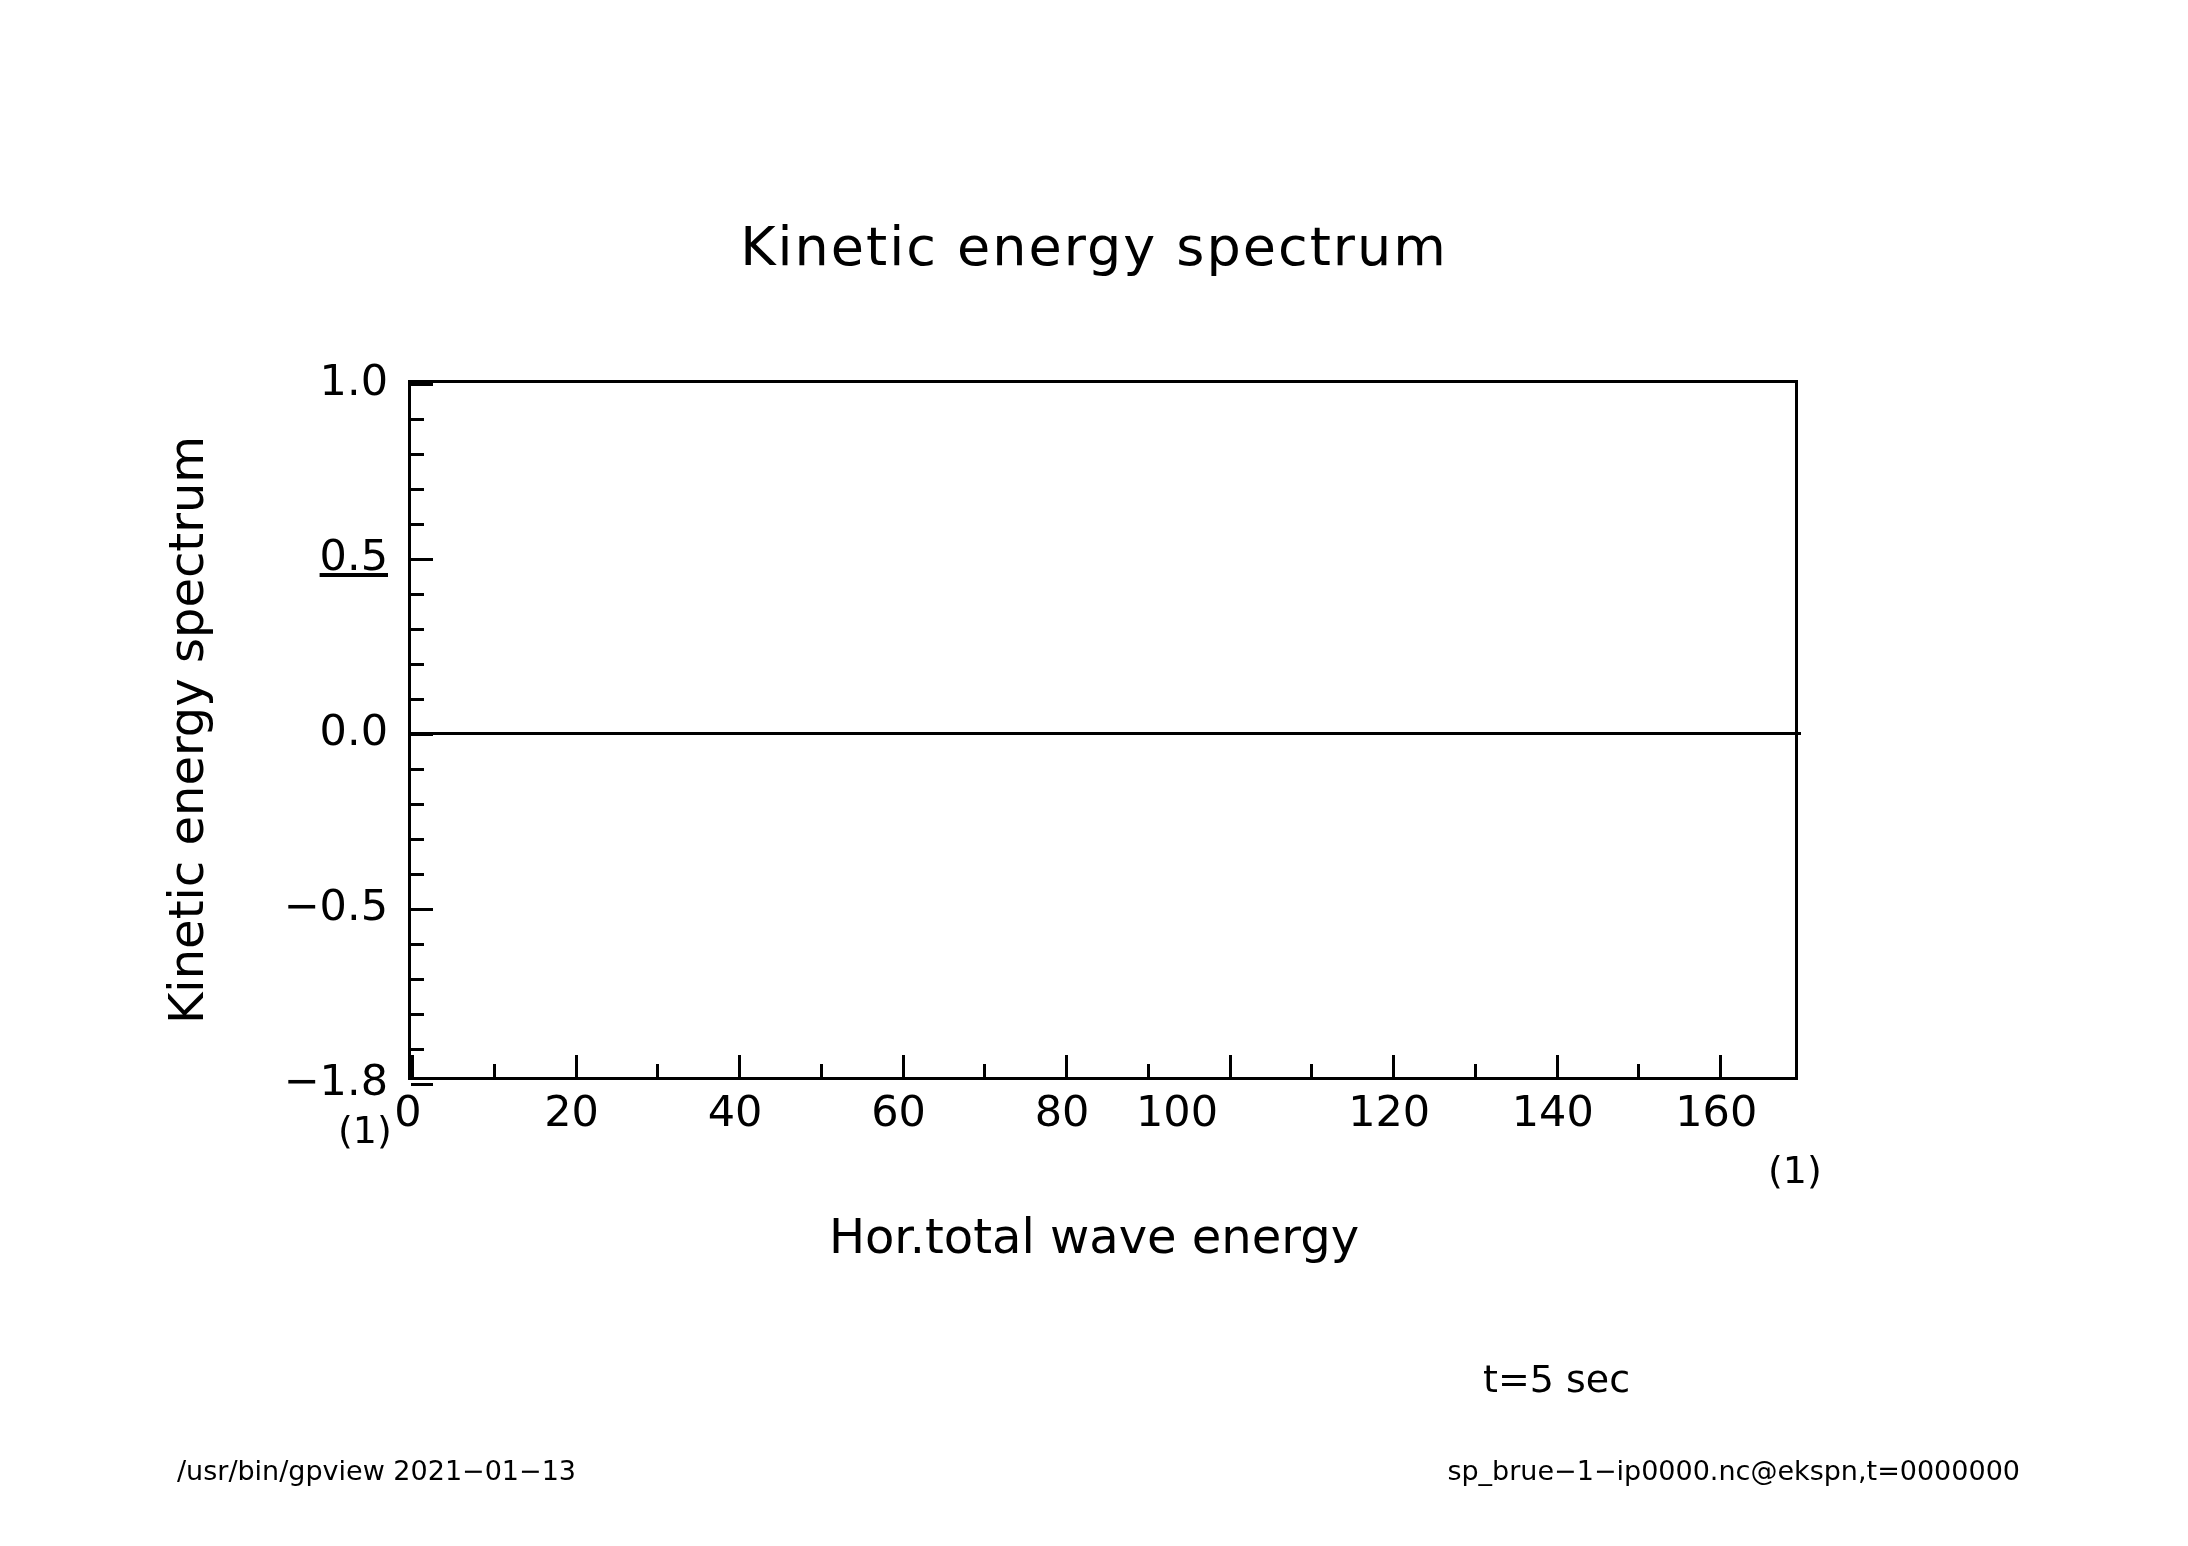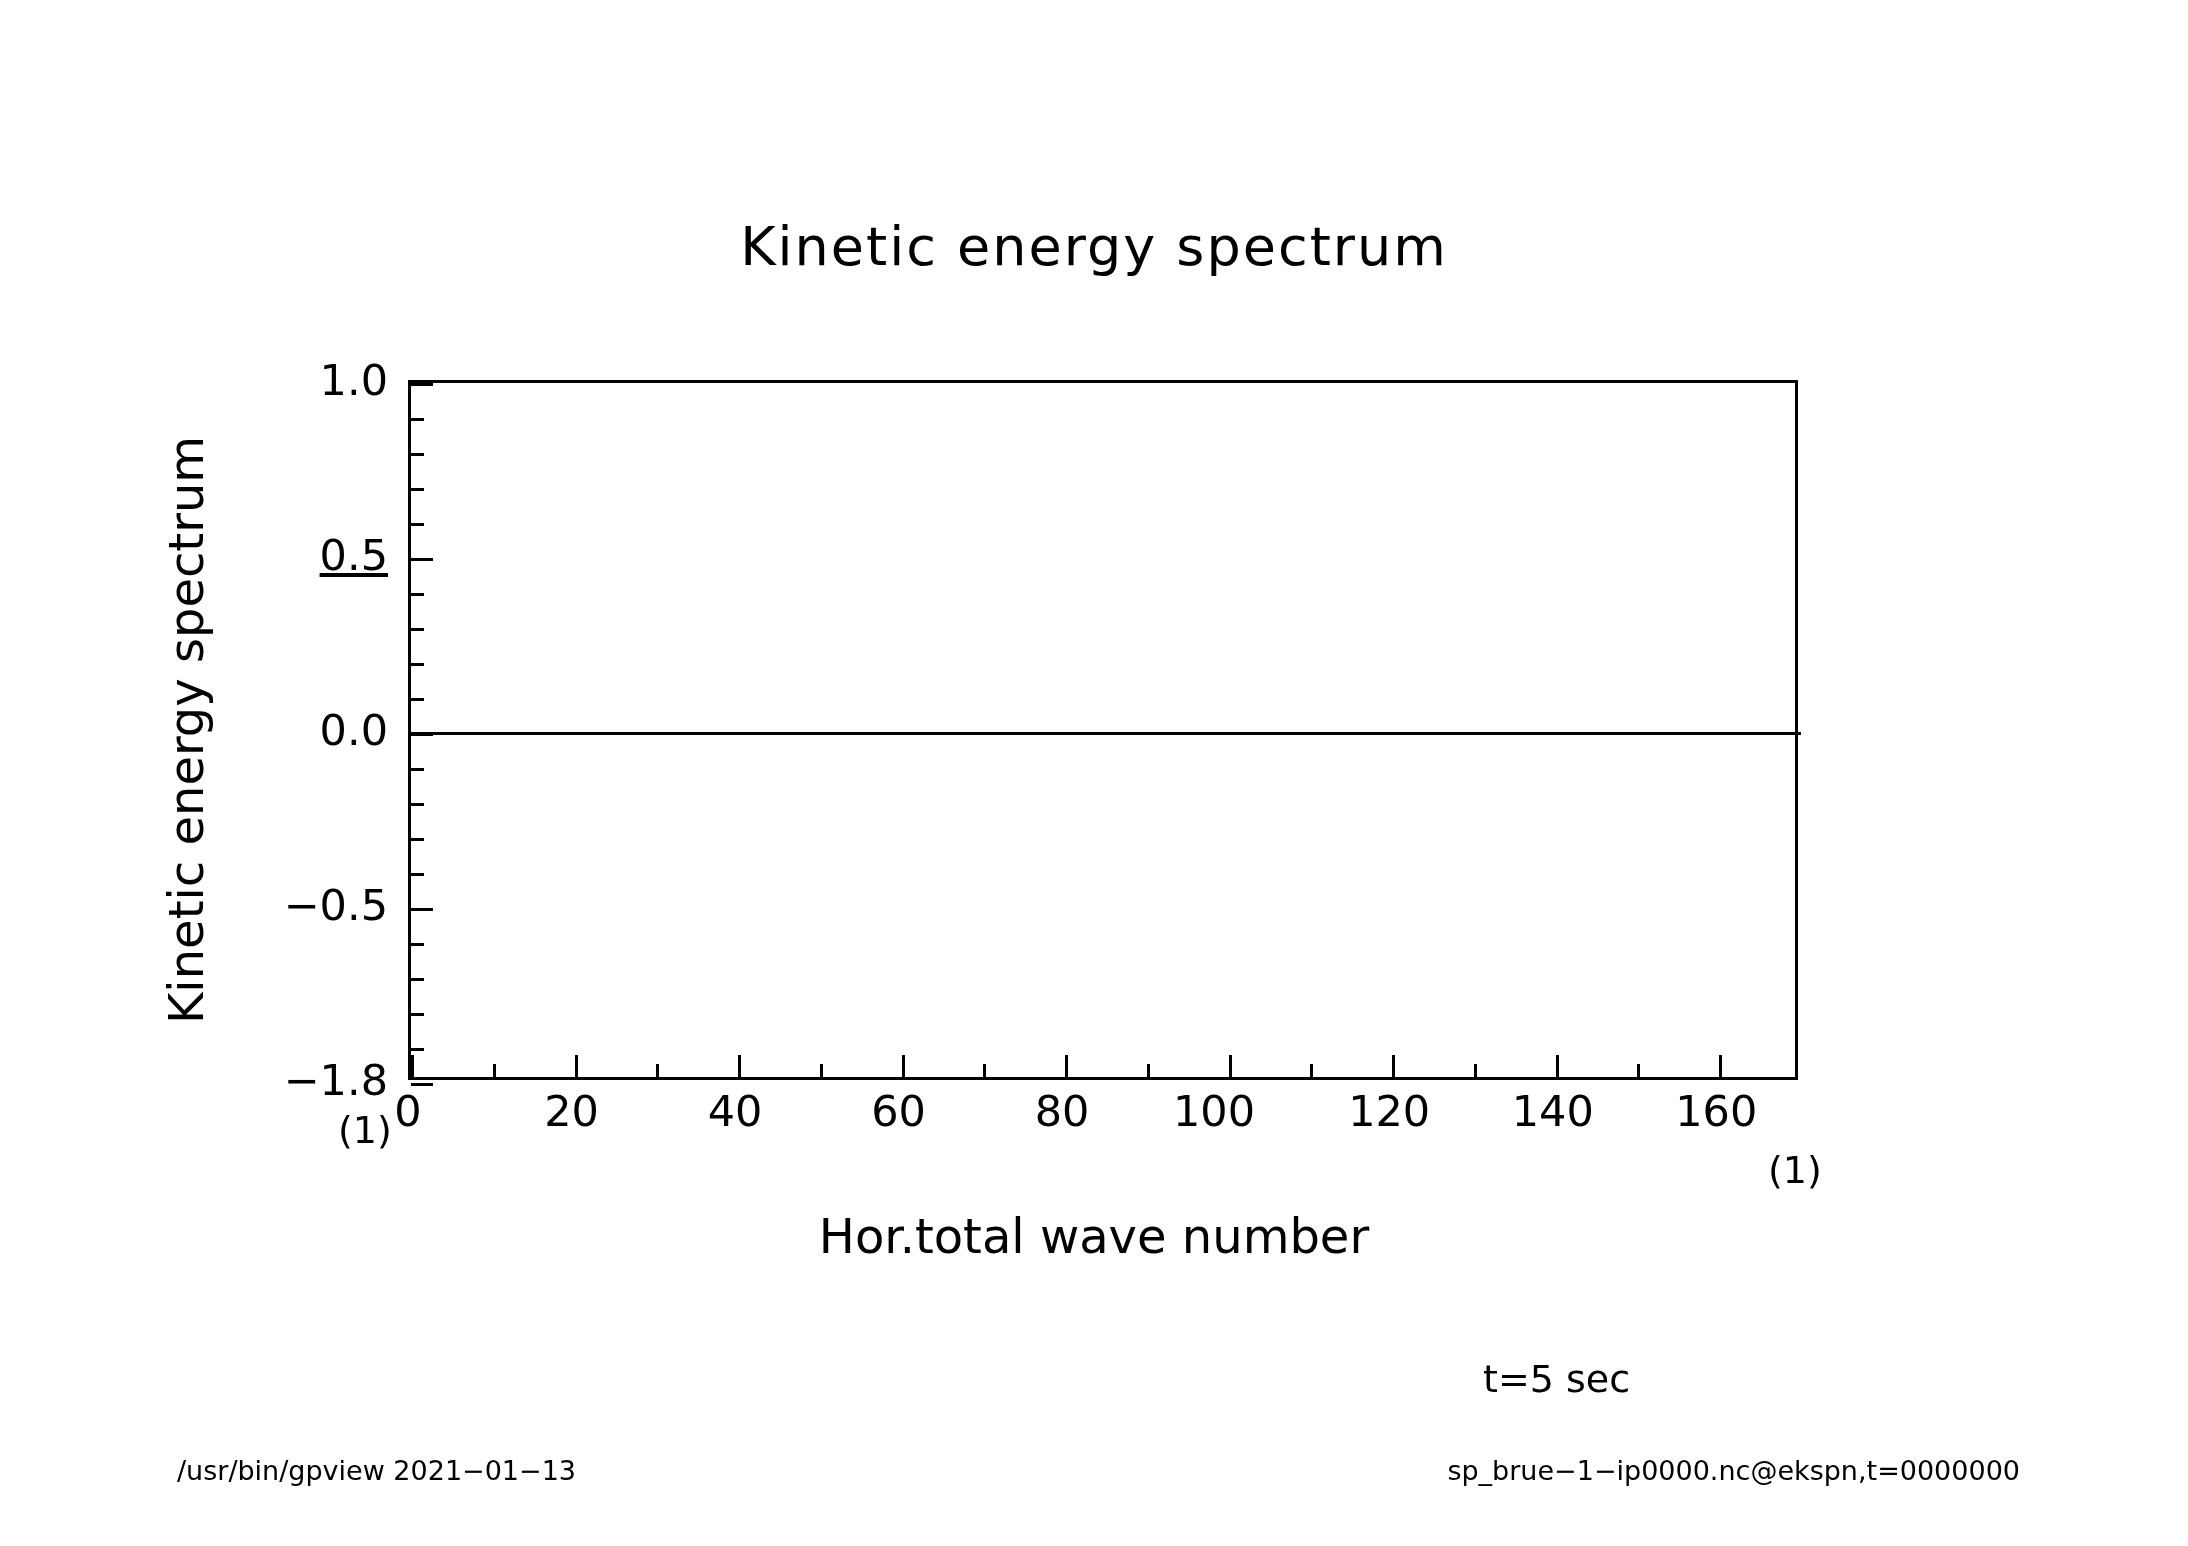--- a/index.html
+++ b/index.html
@@ -232,32 +232,32 @@
       <div class="tick-y-minor-right" style="top: 35px;"></div>
     </div>
 </div>
 
 <div id="tick-labels">
     <div class="xtick-label" style="left: 408px;">0</div>
     <div class="xtick-label" style="left: 571.529px;">20</div>
     <div class="xtick-label" style="left: 735.059px;">40</div>
     <div class="xtick-label" style="left: 898.588px;">60</div>
     <div class="xtick-label" style="left: 1062.12px;">80</div>
-    <div class="xtick-label" style="left: 1214px;">100</div>
+    <div class="xtick-label" style="left: 1177px;">100</div>
     <div class="xtick-label" style="left: 1389.18px;">120</div>
     <div class="xtick-label" style="left: 1552.71px;">140</div>
     <div class="xtick-label" style="left: 1716.24px;">160</div>
     <div class="ytick-label" style="top: 1080px;">−1.8</div>
     <div class="ytick-label" style="top: 905px; margin-left: 28px;">−0.5</div>
     <div class="ytick-label" style="top: 730px;">0.0</div>
     <div class="ytick-label" style="top: 555px; text-decoration: underline;">0.5</div>
     <div class="ytick-label" style="top: 380px;">1.0</div>
   </div>
 
-<div id="xlabel">Hor.total wave number</div>
+<div id="xlabel">Hor.total wave energy</div>
 
 <div id="unit-left">(1)</div>
 <div id="unit-right">(1)</div>
 
 <div id="time-annotation">t=5 sec</div>
 
 <div id="footer-left">/usr/bin/gpview  2021−01−13</div>
 <div id="footer-right">sp_brue−1−ip0000.nc@ekspn,t=0000000</div>
 
 </body></html>

